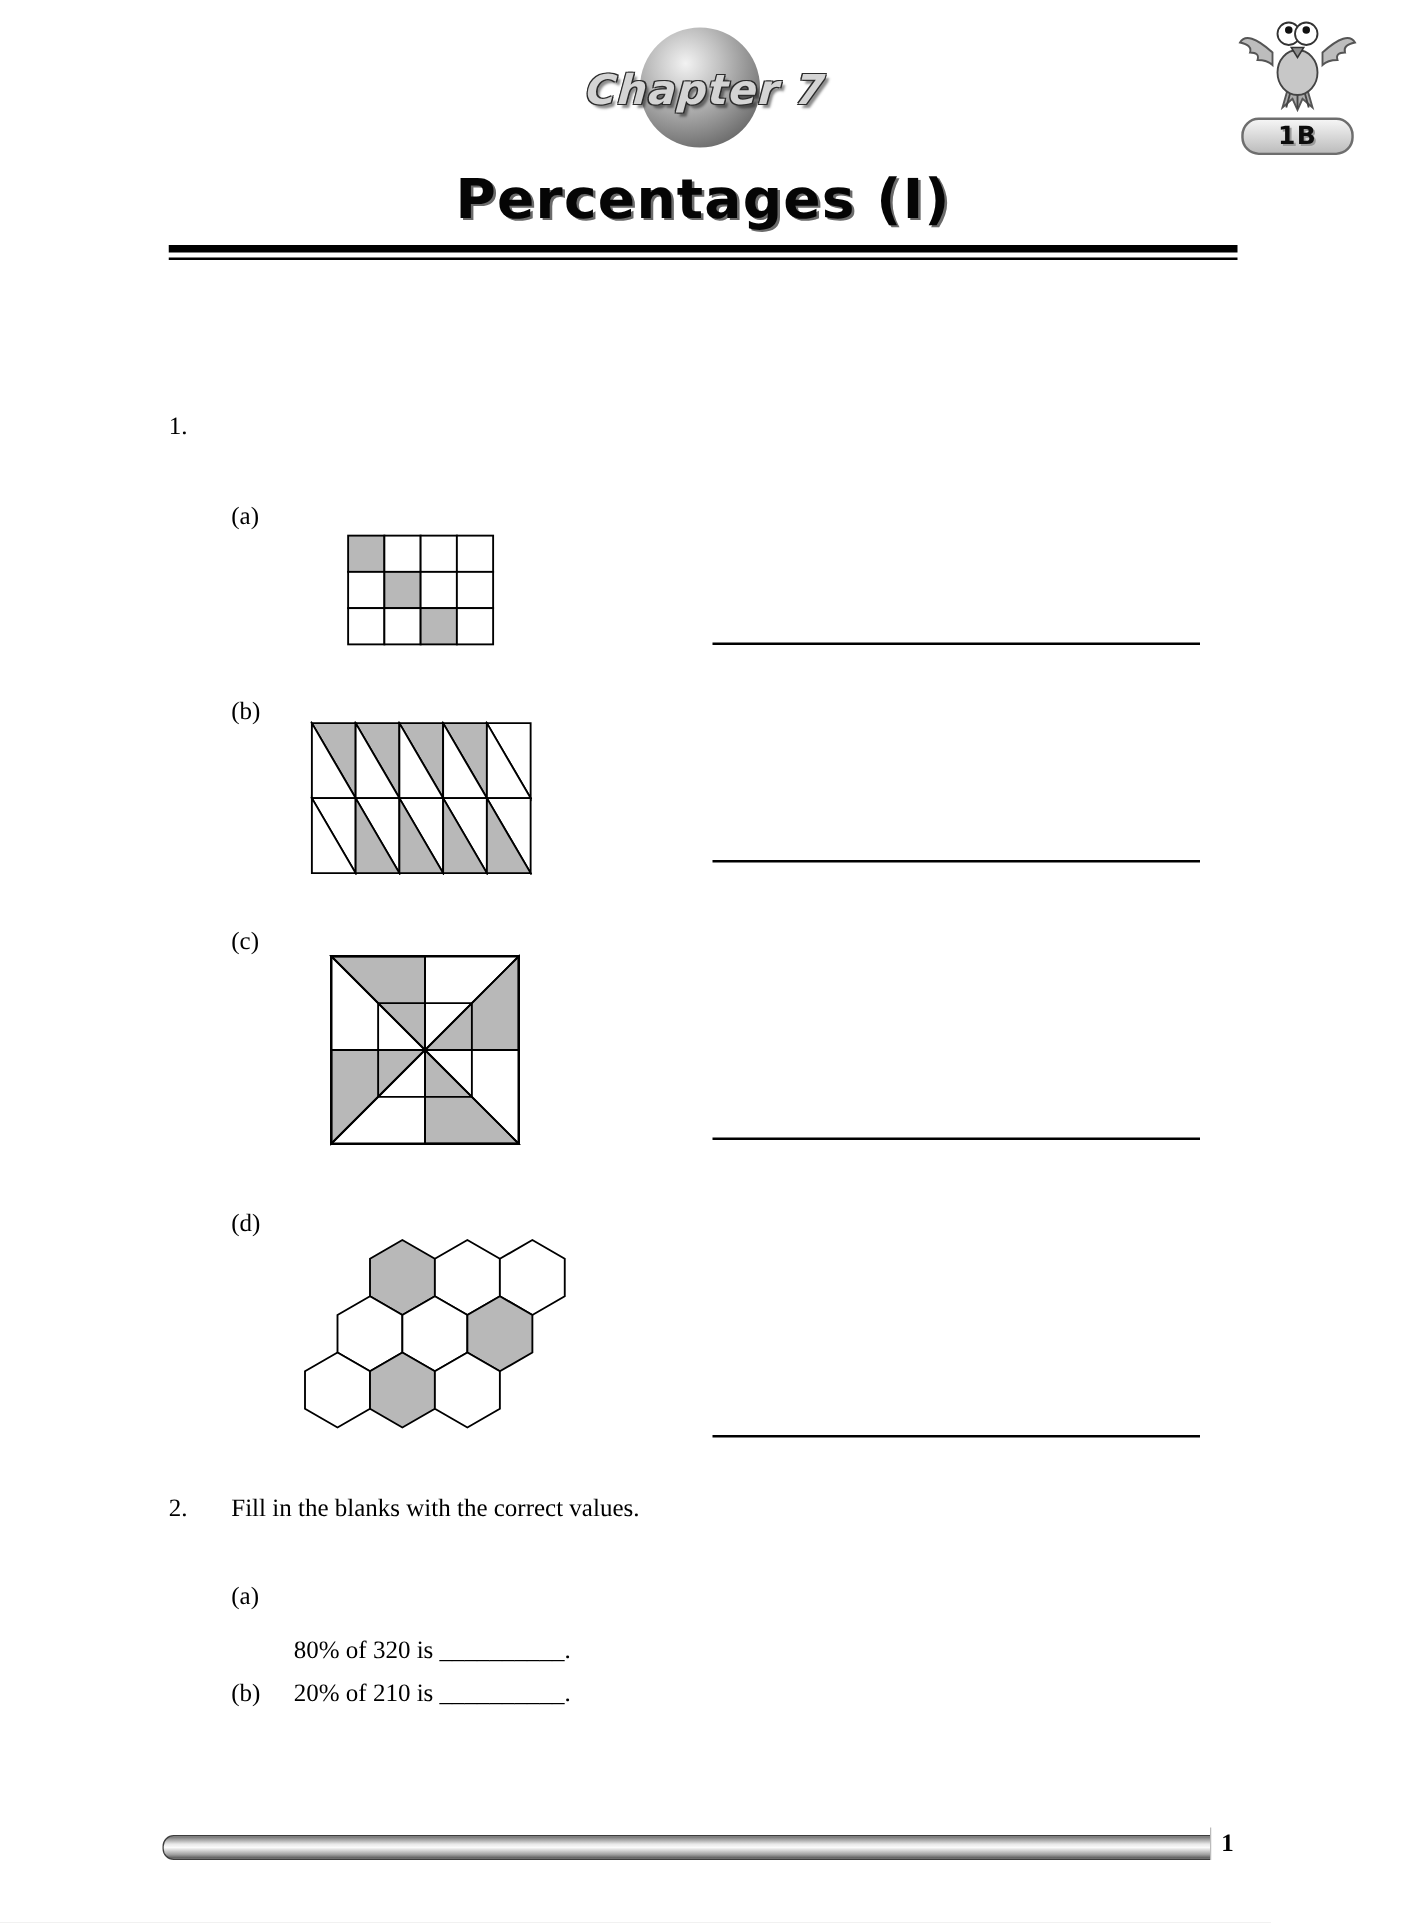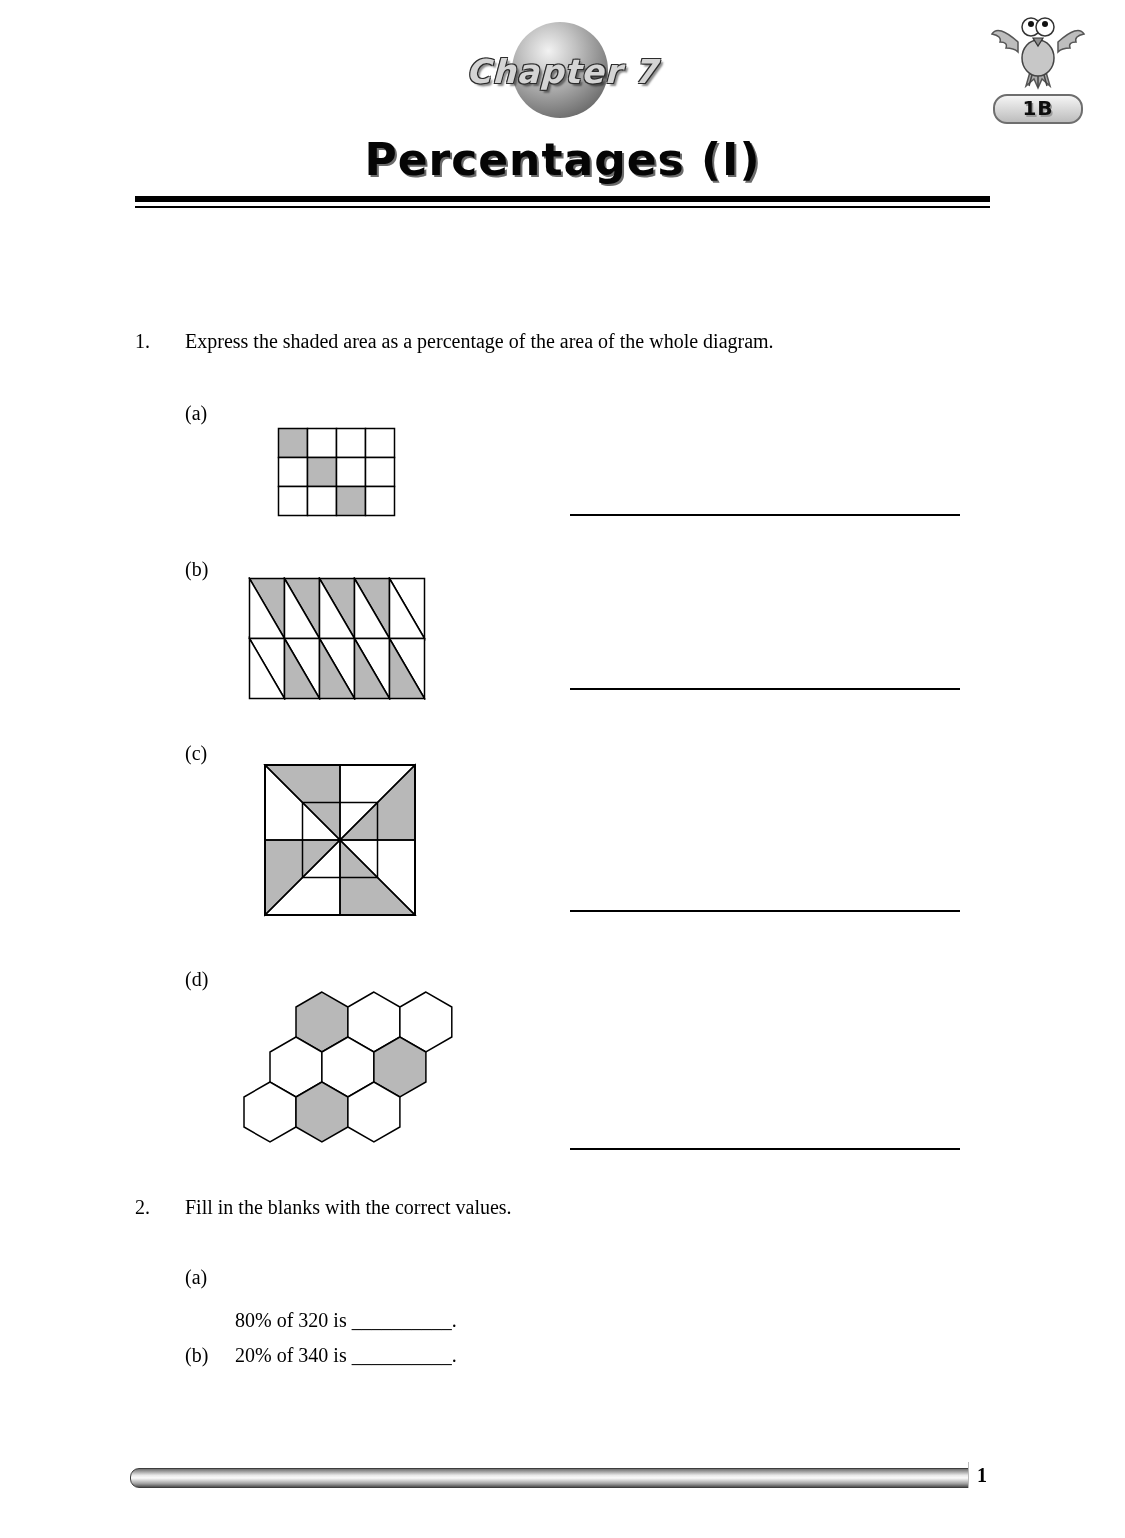--- a/index.html
+++ b/index.html
@@ -73,21 +73,20 @@
     </svg>
   </div>
   <div class="badge">1B</div>
 
   <h1 class="title">Percentages (I)</h1>
   <div class="rule" style="top:196px;height:6px;"></div>
   <div class="rule" style="top:206px;height:2px;"></div>
 
 
   <div class="abs q-number" style="left:135px;top:328px;">1.</div>
-  <div class="abs q-text" style="left:185px;top:328px;width:780px;">Express the shaded area as a percentage of the area of the whole diagram.</div>
 
   <div class="abs part-label" style="left:185px;top:400px;">(a)</div>
   <div class="diagram" style="left:277px;top:427px;"><svg width="119" height="90">
         <rect x="1.5" y="1.5" width="29" height="29" fill="#b8b8b8" stroke="#000000" stroke-width="1.5"></rect>
         <rect x="30.5" y="1.5" width="29" height="29" fill="#fff" stroke="#000000" stroke-width="1.5"></rect>
         <rect x="59.5" y="1.5" width="29" height="29" fill="#fff" stroke="#000000" stroke-width="1.5"></rect>
         <rect x="88.5" y="1.5" width="29" height="29" fill="#fff" stroke="#000000" stroke-width="1.5"></rect>
         <rect x="1.5" y="30.5" width="29" height="29" fill="#fff" stroke="#000000" stroke-width="1.5"></rect>
         <rect x="30.5" y="30.5" width="29" height="29" fill="#b8b8b8" stroke="#000000" stroke-width="1.5"></rect>
         <rect x="59.5" y="30.5" width="29" height="29" fill="#fff" stroke="#000000" stroke-width="1.5"></rect>
@@ -156,18 +155,18 @@
       </svg></div>
   <div class="answer-line" style="left:570px;top:1148px;"></div>
 
   <div class="abs q-number" style="left:135px;top:1194px;">2.</div>
   <div class="abs q-text" style="left:185px;top:1194px;width:780px;font-family:Liberation Serif, serif;">Fill in the blanks with the correct values.</div>
 
   <div class="abs part-label" style="left:185px;top:1264px;">(a)</div>
   <div class="abs fill-text" style="left:235px;top:1264px;margin-top:43px;">80% of 320 is __________.</div>
 
   <div class="abs part-label" style="left:185px;top:1342px;">(b)</div>
-  <div class="abs fill-text" style="left:235px;top:1342px;">20% of 340 is __________.</div>
+  <div class="abs fill-text" style="left:235px;top:1342px;">20% of 210 is __________.</div>
 
   <div class="footer-bar"></div>
   <div class="footer-page">1</div>
 
 </div>
 
 </body></html>

